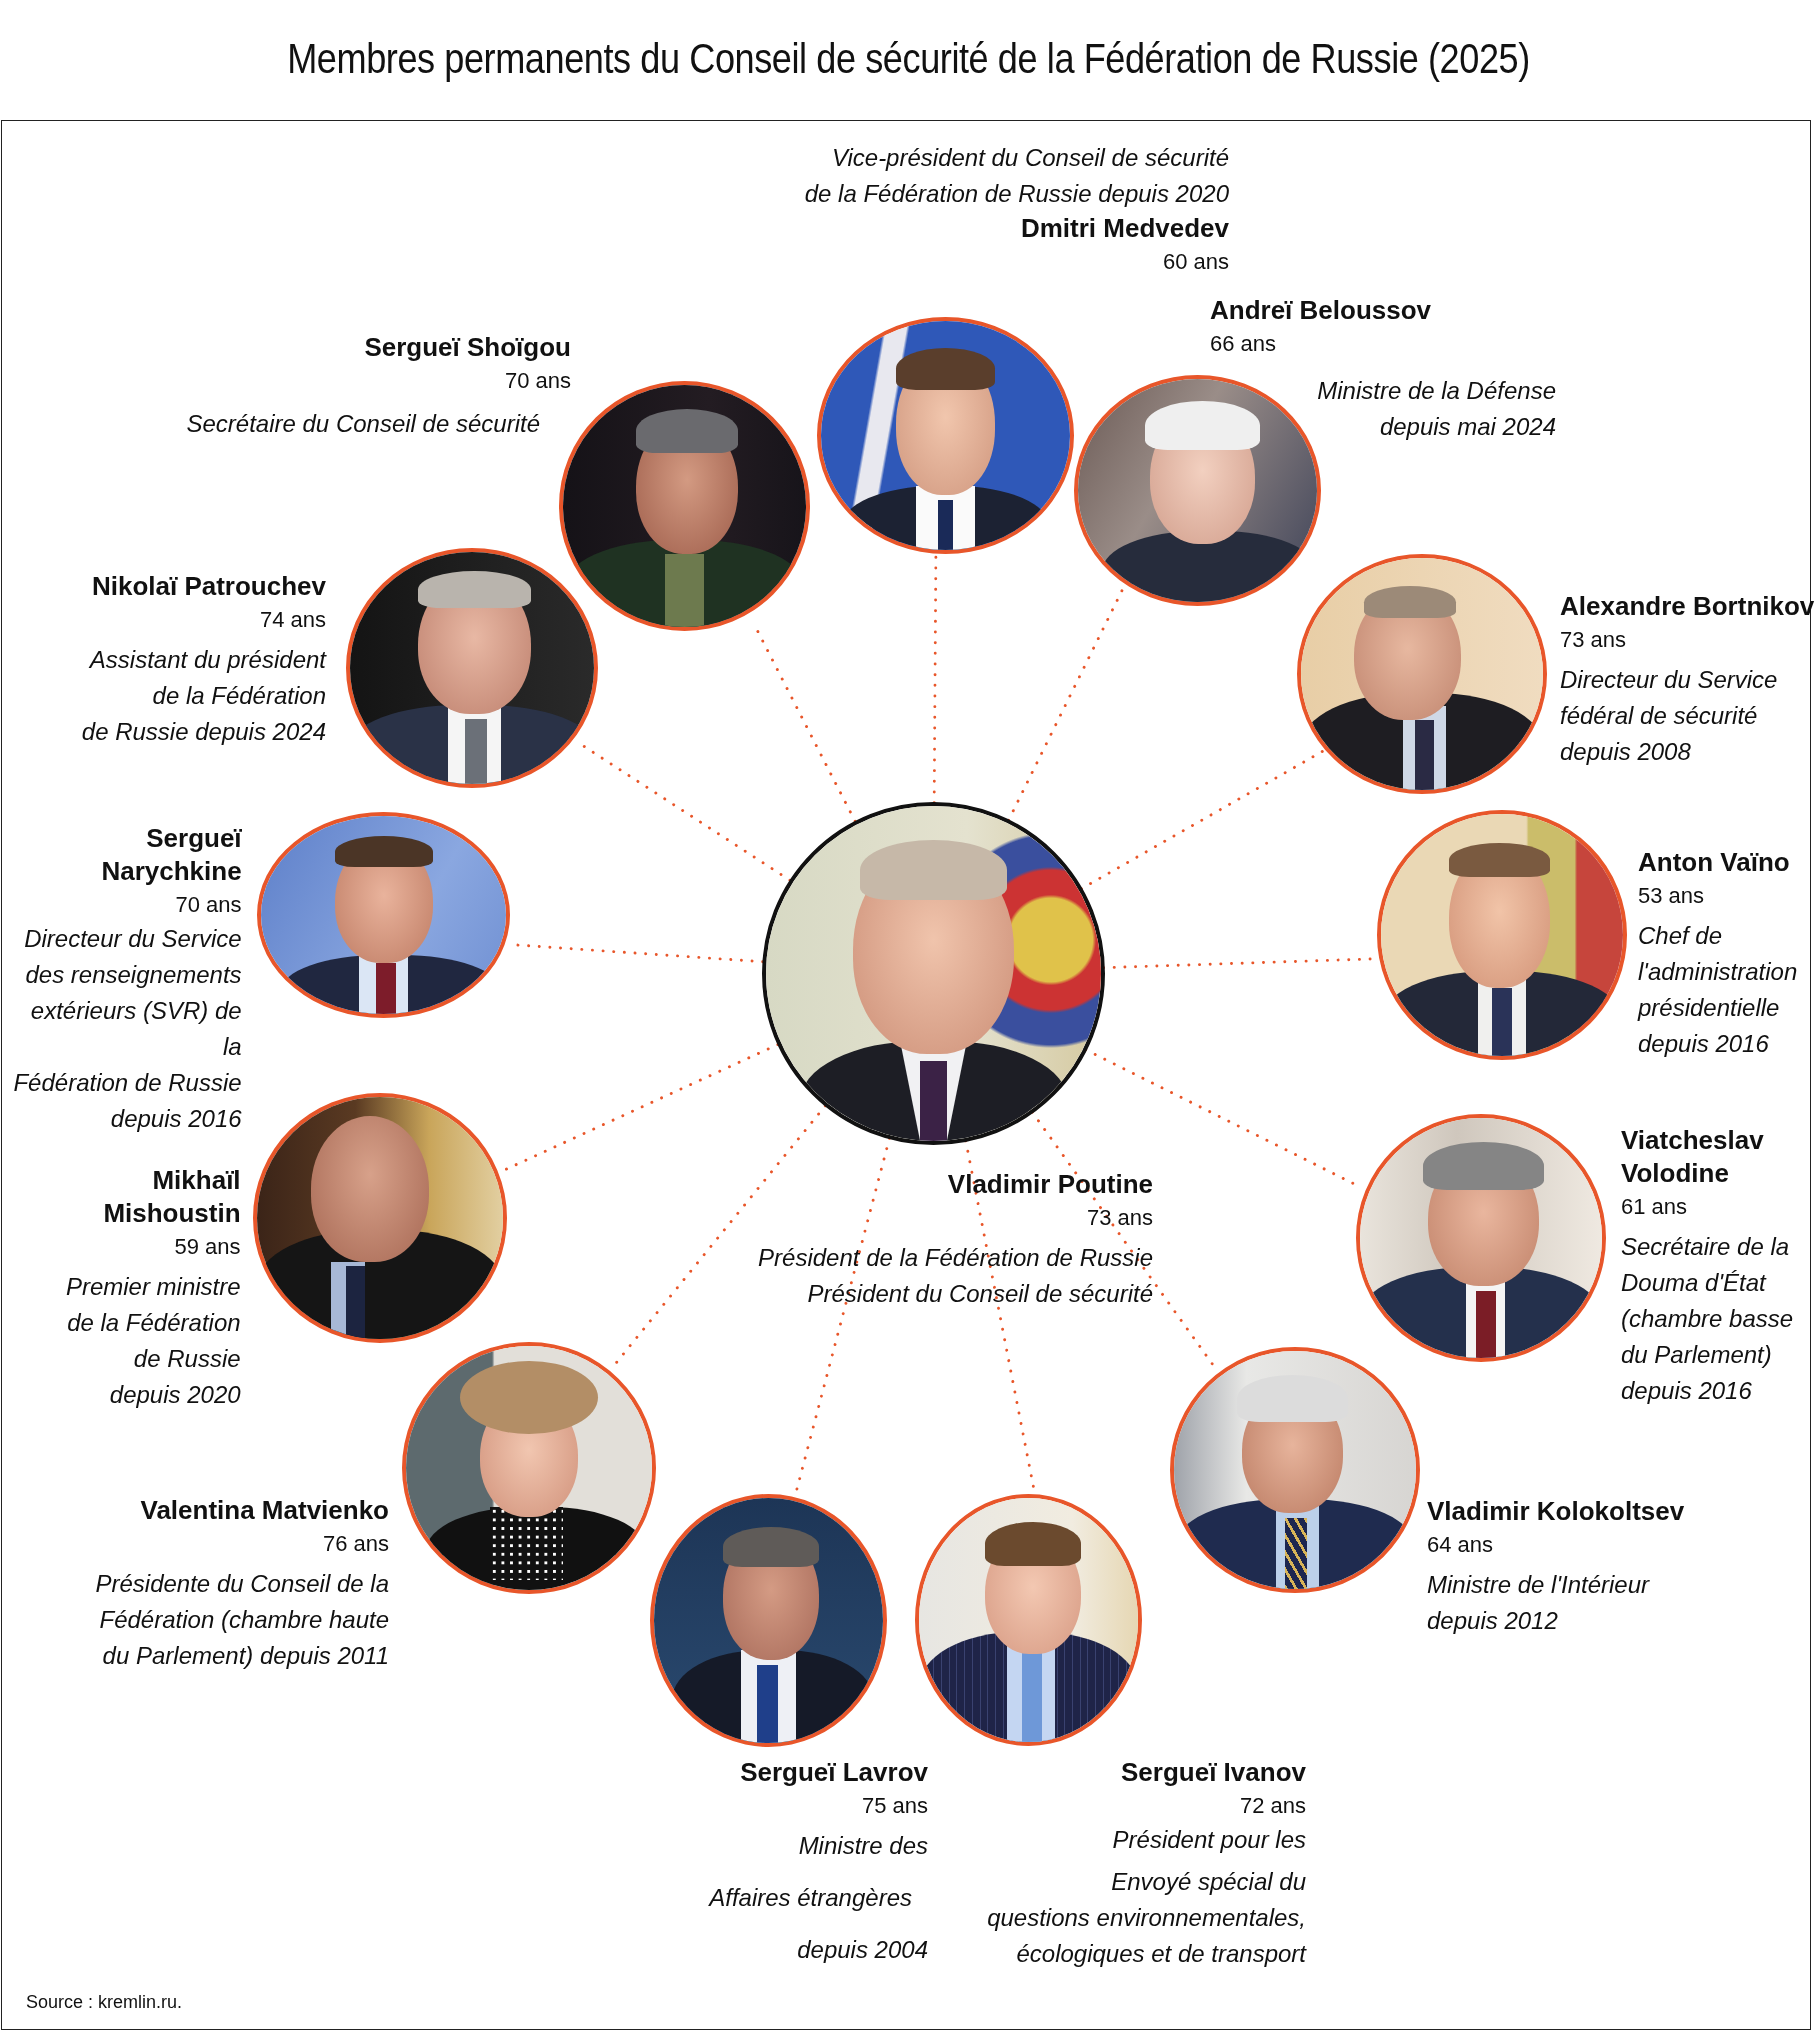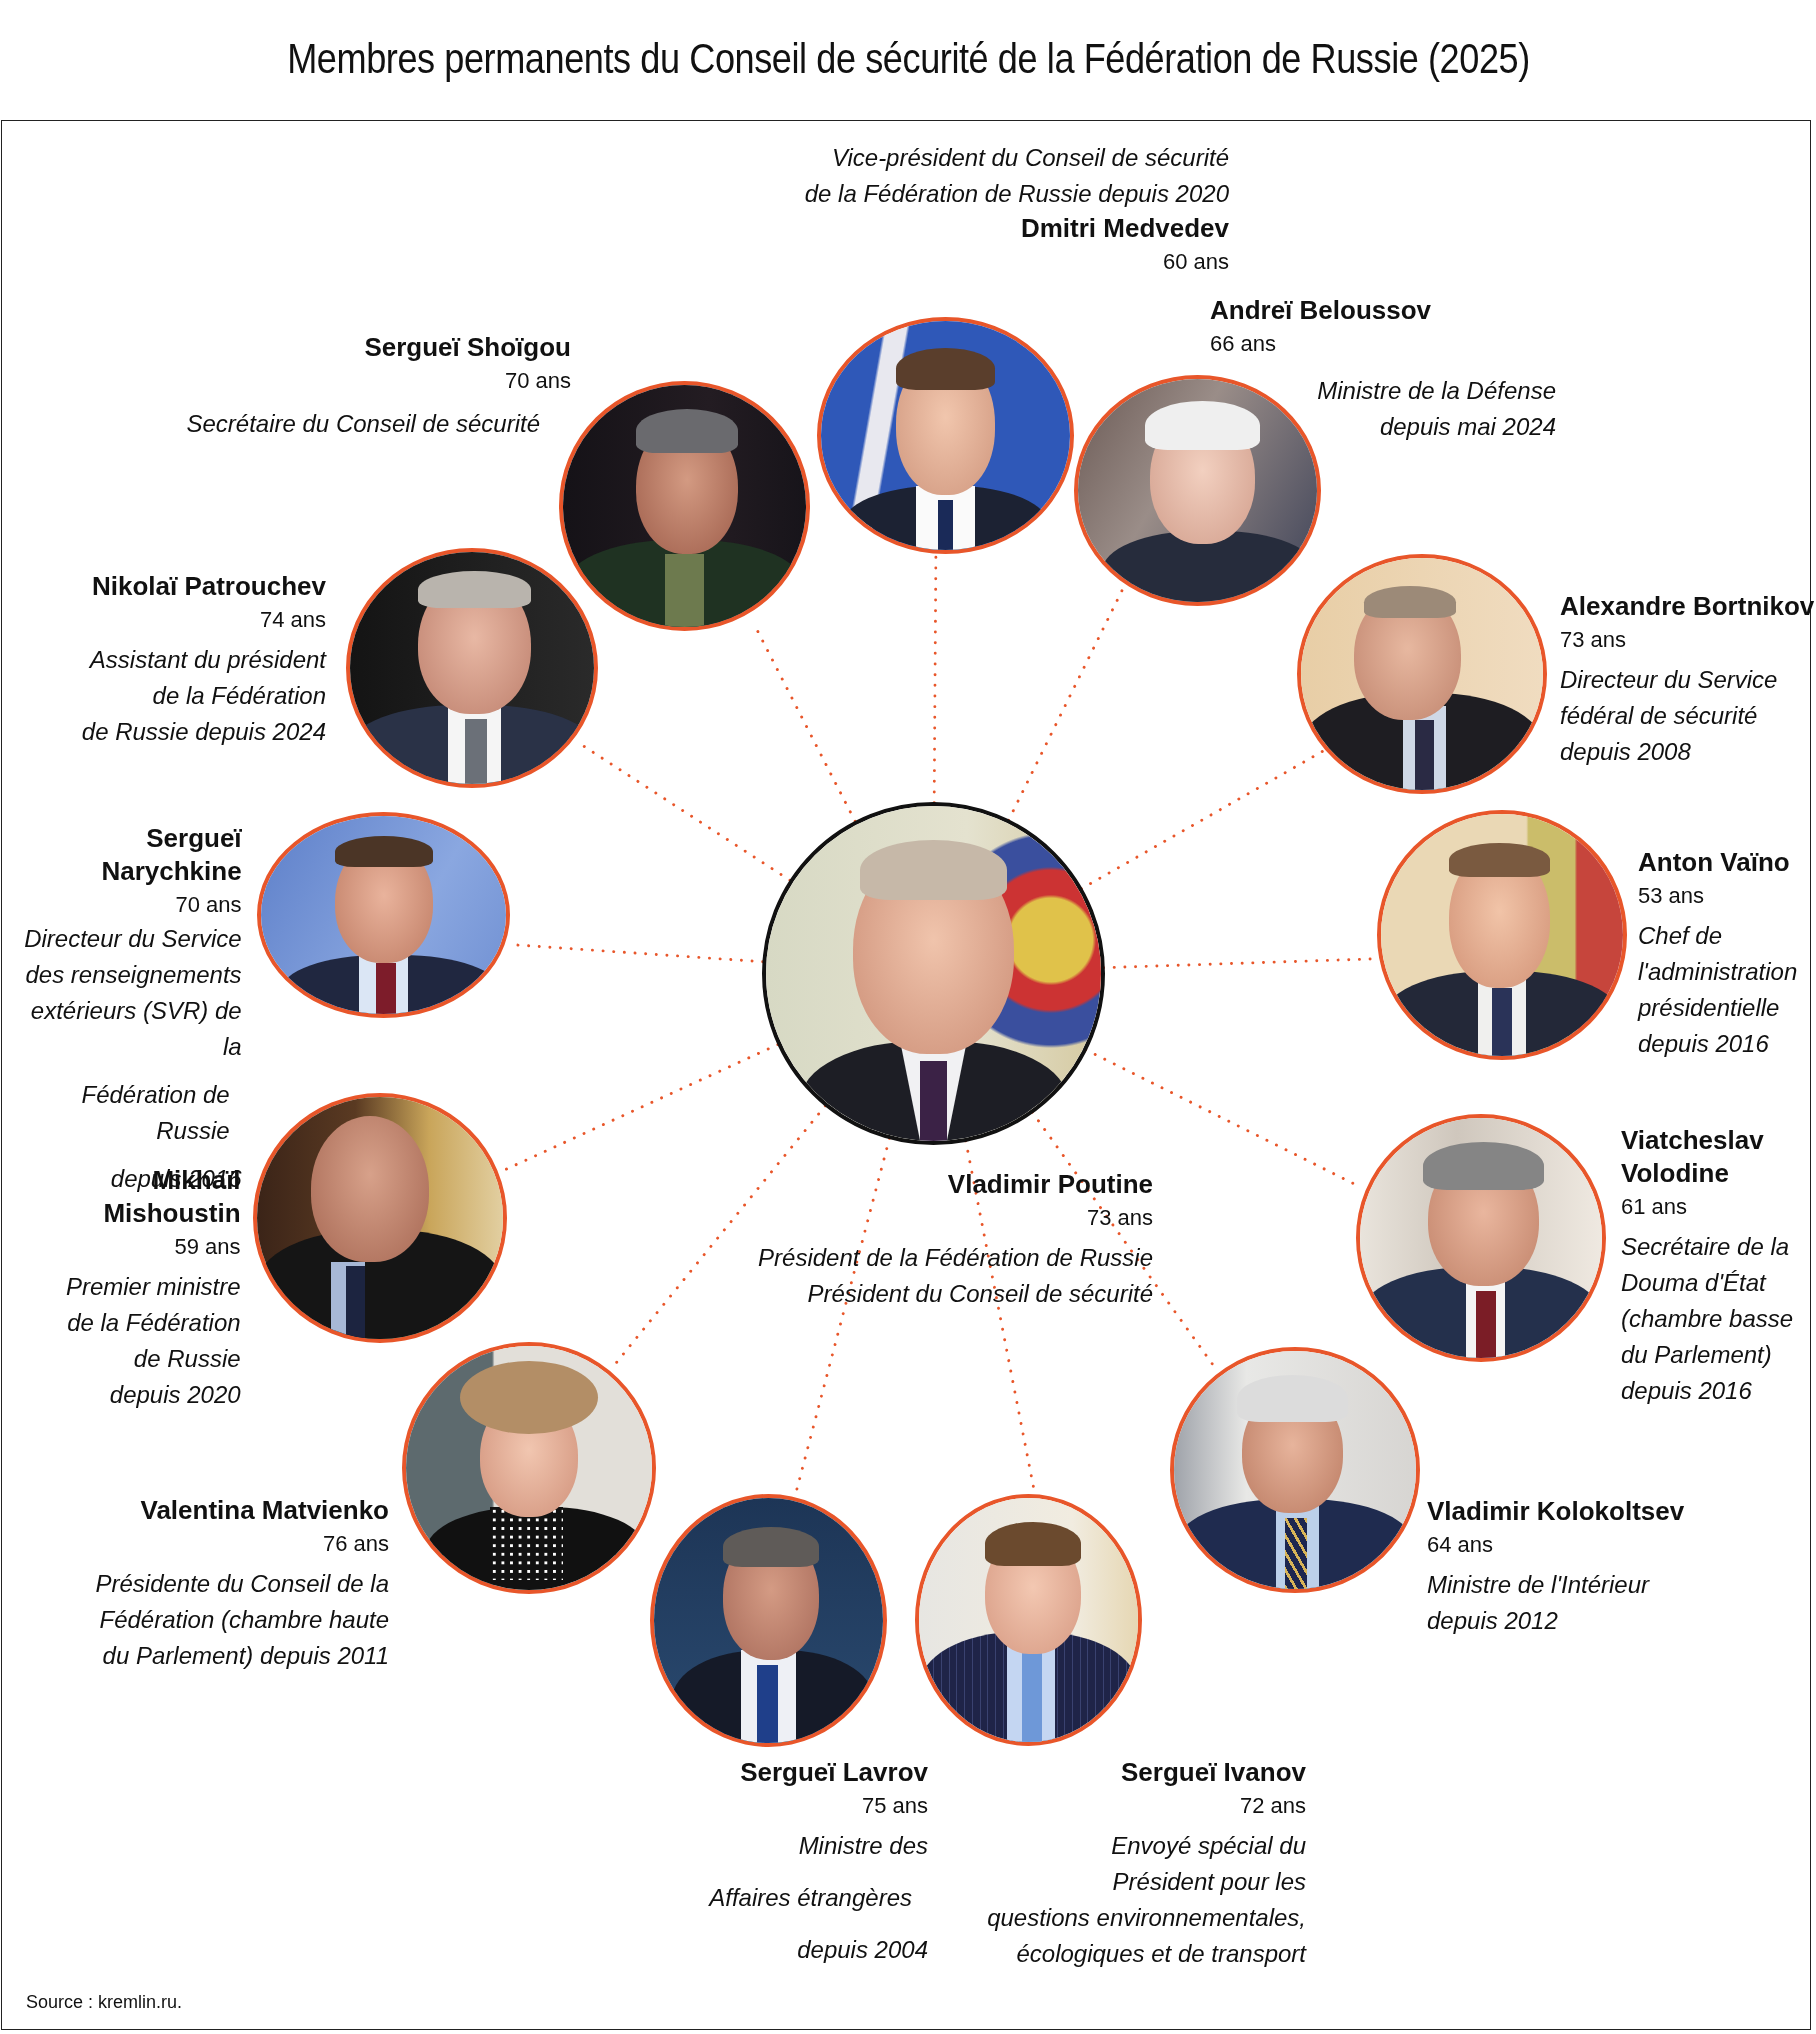--- a/index.html
+++ b/index.html
@@ -219,22 +219,22 @@
 <div class="label l" style="left:1427px;top:1495px;width:375px;">
   <span class="name">Vladimir Kolokoltsev</span>
   <span class="age">64 ans</span>
   <span class="role">Ministre de l'Intérieur</span>
   <span class="role" style="margin:0;">depuis 2012</span>
 </div>
 
 <div class="label c" style="left:893px;top:1756px;width:413px;">
   <span class="name">Sergueï Ivanov</span>
   <span class="age">72 ans</span>
+  <span class="role" style="margin:0;">Président pour les</span>
   <span class="role">Envoyé spécial du</span>
-  <span class="role" style="margin:0;">Président pour les</span>
   <span class="role" style="margin:0;">questions environnementales,</span>
   <span class="role" style="margin:0;">écologiques et de transport</span>
 </div>
 
 <div class="label c" style="left:640px;top:1756px;width:288px;">
   <span class="name">Sergueï Lavrov</span>
   <span class="age">75 ans</span>
   <span class="role">Ministre des</span>
   <span class="role" style="margin:16px;">Affaires étrangères</span>
   <span class="role" style="margin:0;">depuis 2004</span>
@@ -257,21 +257,21 @@
   <span class="role" style="margin:0;">depuis 2020</span>
 </div>
 
 <div class="label r" style="left:9.6px;top:822px;width:232px;">
   <span class="name">Sergueï</span>
   <span class="name">Narychkine</span>
   <span class="age">70 ans</span>
   <span class="role" style="margin:0;">Directeur du Service</span>
   <span class="role" style="margin:0;">des renseignements</span>
   <span class="role" style="margin:0;">extérieurs (SVR) de la</span>
-  <span class="role" style="margin:12px;">Fédération de Russie</span>
+  <span class="role" style="margin:0;">Fédération de Russie</span>
   <span class="role" style="margin:0;">depuis 2016</span>
 </div>
 
 <div class="label r" style="left:19px;top:570px;width:307px;">
   <span class="name">Nikolaï Patrouchev</span>
   <span class="age">74 ans</span>
   <span class="role">Assistant du président</span>
   <span class="role" style="margin:0;">de la Fédération</span>
   <span class="role" style="margin:0;">de Russie depuis 2024</span>
 </div>

